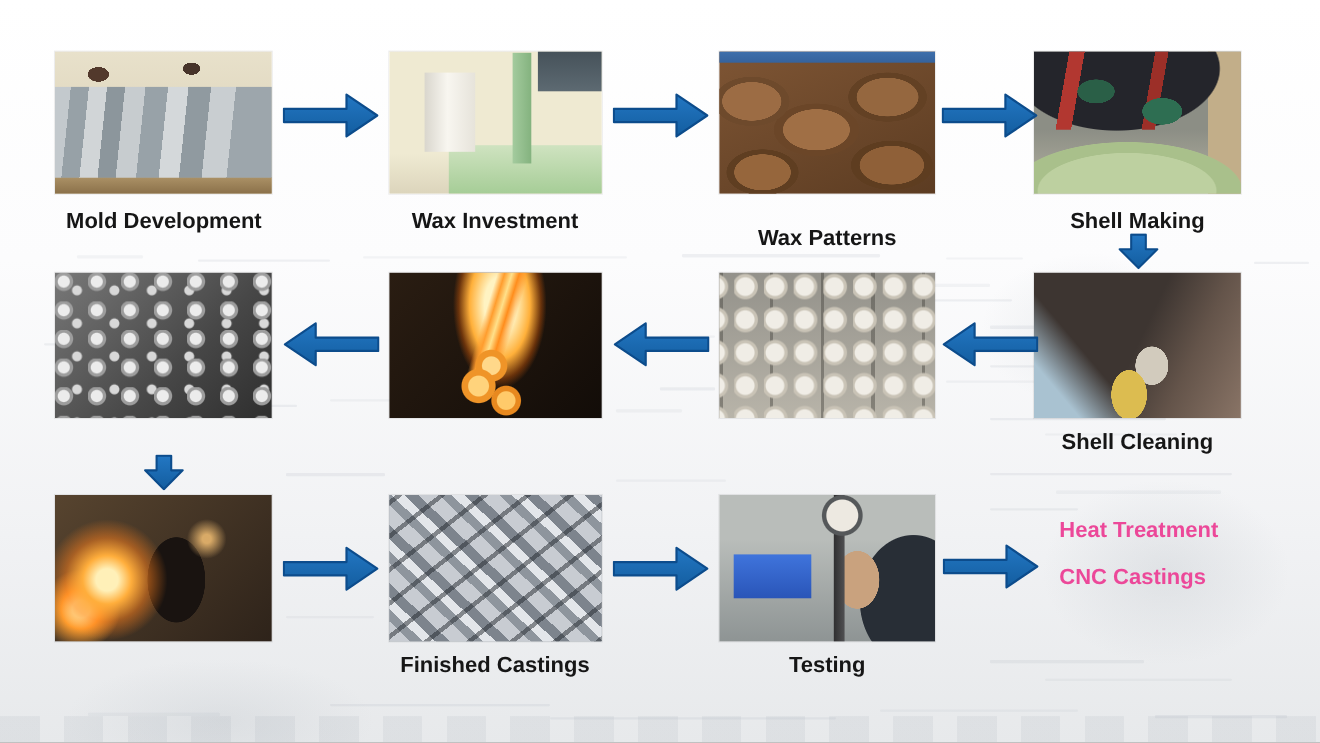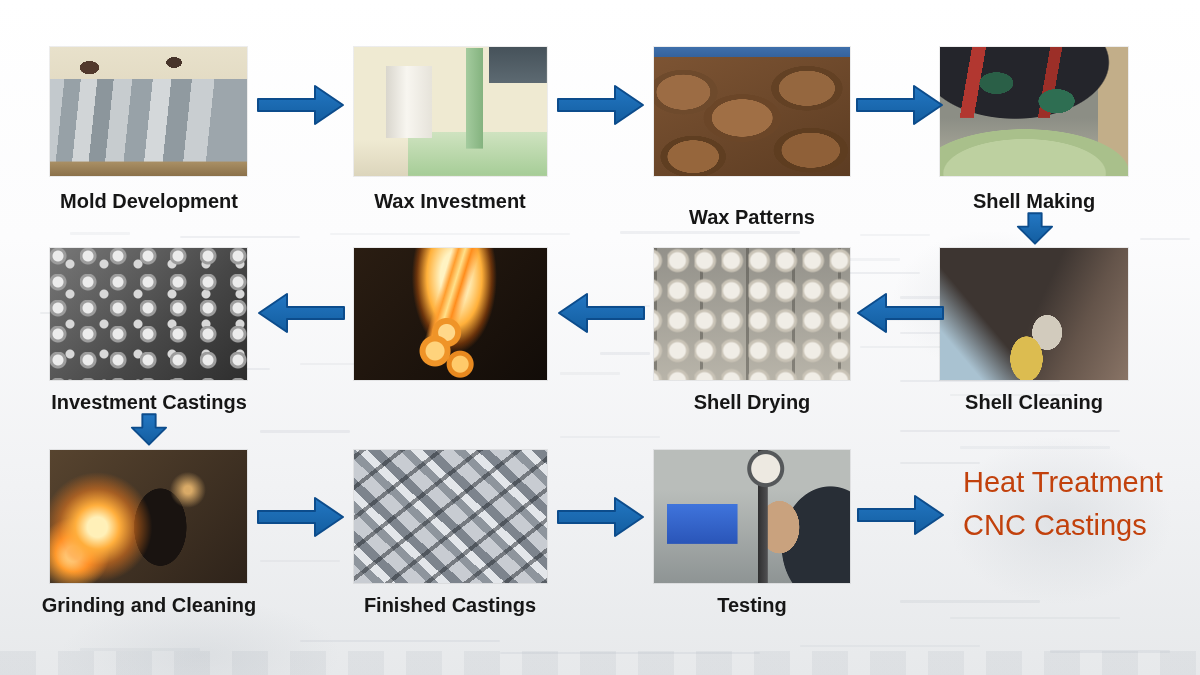--- a/index.html
+++ b/index.html
@@ -14,21 +14,21 @@
   .bottom-strip{position:absolute;left:0;right:0;bottom:0;height:24px;
       background:repeating-linear-gradient(90deg, rgba(175,182,190,0.18) 0 36px, rgba(0,0,0,0) 36px 58px);}
   .wm-layer{position:absolute;inset:0;pointer-events:none;}
   .wm-line{position:absolute;background:rgba(168,176,184,0.20);border-radius:1px;}
 
   .photo{position:absolute;box-shadow:0 0 0 1px rgba(0,0,0,0.07);}
   .step-label{position:absolute;height:26px;text-align:center;font-size:20px;font-weight:700;
       color:#161616;line-height:26px;white-space:nowrap;}
   .arrow{position:absolute;}
   .final-block{position:absolute;left:963px;top:461px;width:230px;}
-  .final-line{font-size:29px;font-weight:400;color:#c2410c;line-height:43px;white-space:nowrap;}
+  .final-line{font-size:20px;font-weight:700;color:#ec4899;line-height:43px;white-space:nowrap;}
 
   
   #p1{background:
     radial-gradient(ellipse 16px 11px at 20% 16%, #52392c 60%, rgba(0,0,0,0) 61%),
     radial-gradient(ellipse 13px 9px at 63% 12%, #47342a 60%, rgba(0,0,0,0) 61%),
     linear-gradient(96deg,#c3c9cd 0 7%,#97a1a7 7% 15%,#d1d5d7 15% 23%,#8c969c 23% 31%,#c7cccf 31% 40%,#98a2a8 40% 50%,#d4d8da 50% 59%,#909aa0 59% 69%,#c9ced1 69% 80%,#9da6ac 80% 100%) 0 68%/100% 64% no-repeat,
     linear-gradient(180deg,#ab9166 0,#8a7049 100%) 0 100%/100% 12% no-repeat,
     linear-gradient(180deg,#e8e1cb 0,#d6ccb1 100%);}
   #p2{background:
     linear-gradient(180deg,#46525a 0,#5d6a72 100%) 100% 0/30% 28% no-repeat,
@@ -145,25 +145,22 @@
 
   <div class="photo" id="p9" style="left:50px;top:450px;width:197px;height:133px"></div>
   <div class="photo" id="p10" style="left:354px;top:450px;width:193px;height:133px"></div>
   <div class="photo" id="p11" style="left:654px;top:450px;width:196px;height:133px"></div>
 
   <div class="step-label" style="left:19px;top:188px;width:260px">Mold Development</div>
   <div class="step-label" style="left:320px;top:188px;width:260px">Wax Investment</div>
   <div class="step-label" style="left:622px;top:204px;width:260px">Wax Patterns</div>
   <div class="step-label" style="left:904px;top:188px;width:260px">Shell Making</div>
 
-  <div class="step-label" style="left:19px;top:389px;width:260px">Investment Castings</div>
-  <div class="step-label" style="left:622px;top:389px;width:260px">Shell Drying</div>
   <div class="step-label" style="left:904px;top:389px;width:260px">Shell Cleaning</div>
 
-  <div class="step-label" style="left:19px;top:592px;width:260px">Grinding and Cleaning</div>
   <div class="step-label" style="left:622px;top:592px;width:260px">Testing</div>
   <div class="step-label" style="left:320px;top:592px;width:260px">Finished Castings</div>
 
   <div class="arrow" style="left:257px;top:83px;width:88px;height:44px"><svg viewBox="0 0 88 44" width="100%" height="100%">
         <defs>
           <linearGradient id="ag0" x1="0" y1="0" x2="0" y2="1">
             <stop offset="0" stop-color="#2377c3"></stop>
             <stop offset="1" stop-color="#135d9f"></stop>
           </linearGradient>
         </defs>

